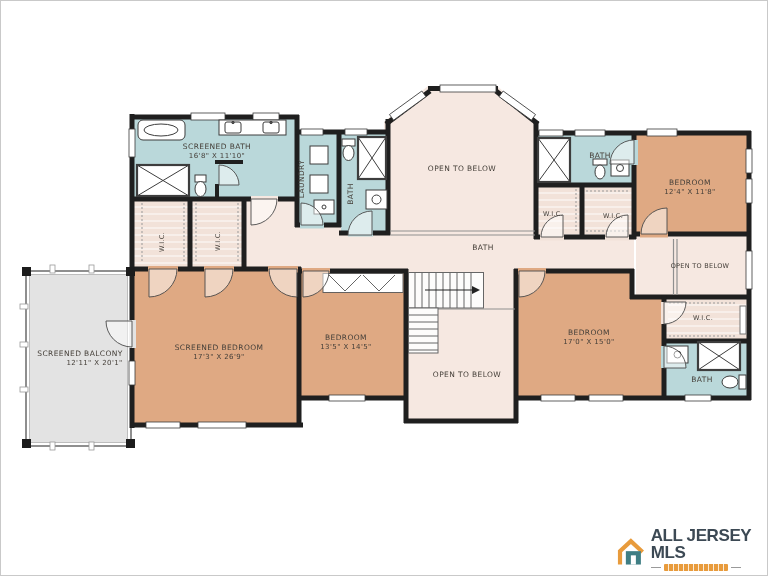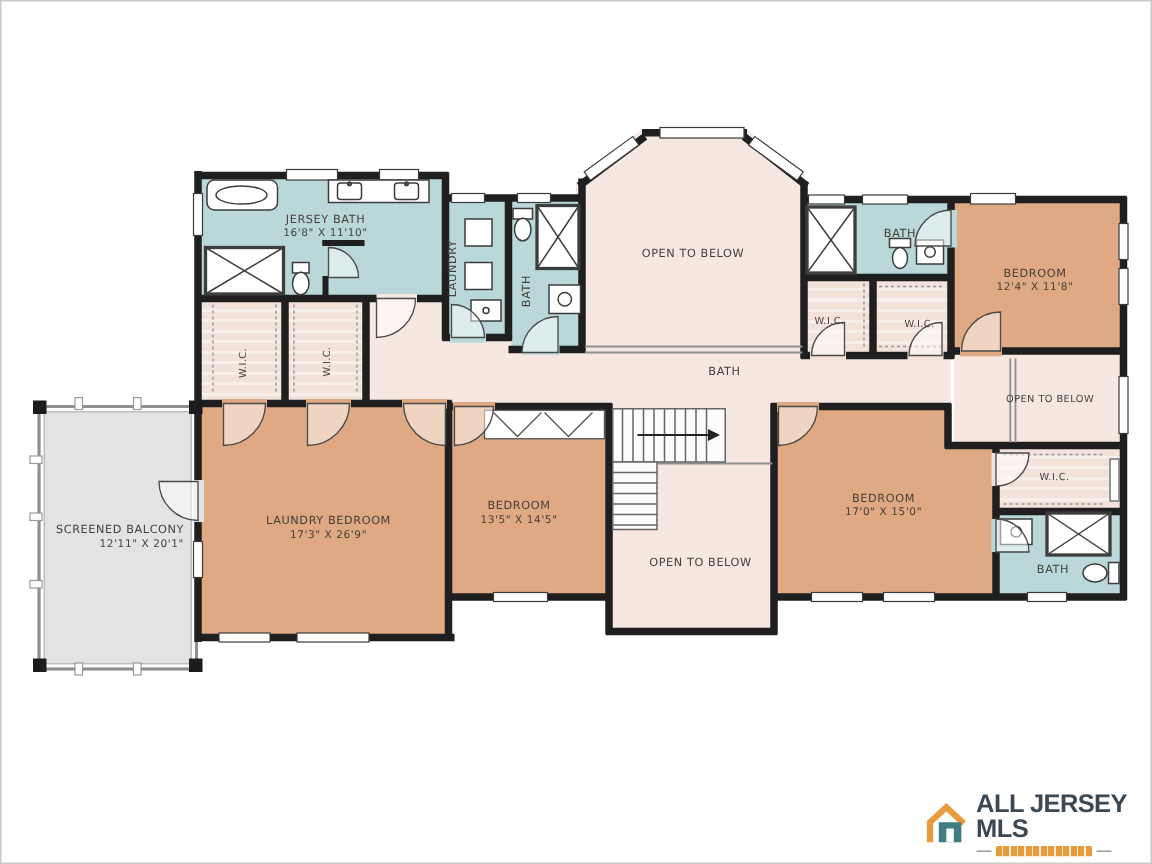--- a/index.html
+++ b/index.html
@@ -14,21 +14,21 @@
   .grey{background:#e3e3e3;}
   .balcony{border:2px solid #8f8f8f;box-shadow:inset 0 0 0 2px #fff, inset 0 0 0 3px #bdbdbd;box-sizing:border-box;}
   .overlay{position:absolute;left:0;top:0;pointer-events:none;}
   .lbl{position:absolute;transform:translate(-50%,-50%);text-align:center;
     font-size:7.5px;color:#46403a;letter-spacing:.4px;white-space:nowrap;line-height:1.3;}
   .lbl .dims{font-size:7px;}
   .vert{transform:translate(-50%,-50%) rotate(-90deg);}
   .sm{font-size:6.5px;letter-spacing:.3px;}
   .disclaimer{position:absolute;left:0;right:0;top:543px;text-align:center;
     font-size:7.5px;font-weight:700;color:#1f1f1f;letter-spacing:.2px;}
-  .logo{position:absolute;left:614px;top:526px;display:flex;align-items:center;gap:4px;}
+  .logo{position:absolute;left:614px;top:526px;display:flex;align-items:flex-end;gap:4px;}
   .logo-text{font-family:"Liberation Sans",sans-serif;font-weight:700;font-size:17px;
     color:#3c4954;letter-spacing:-.4px;line-height:1;}
   .logo-tagline{display:flex;align-items:center;gap:3px;margin-top:3px;}
   .logo-tagline .dash{width:10px;height:1px;background:#9a9a9a;}
   .logo-tagline .ribbon{width:64px;height:7px;background:#e89b3c;border-radius:1px;
     background-image:repeating-linear-gradient(90deg,transparent 0 4px,rgba(255,255,255,.8) 4px 5px);}
 </style>
 </head>
 <body>
 
@@ -293,21 +293,21 @@
         <rect x="19" y="386" width="8" height="5"></rect>
         <rect x="49" y="264" width="5" height="8"></rect>
           <rect x="88" y="264" width="5" height="8"></rect>
         <rect x="49" y="441" width="5" height="8"></rect>
           <rect x="88" y="441" width="5" height="8"></rect>
       </g>
     </g>
   </svg>
 
   <div class="lbl" style="left:216px;top:150px;">
-    <div>JERSEY BATH</div>
+    <div>SCREENED BATH</div>
       <div class="dims">16'8" X 11'10"</div>
   </div>
   <div class="lbl vert" style="left:301px;top:178px;"><span>LAUNDRY</span></div>
   <div class="lbl vert" style="left:350px;top:193px;"><span>BATH</span></div>
   <div class="lbl" style="left:461px;top:168px;"><span>OPEN TO BELOW</span></div>
   <div class="lbl" style="left:599px;top:155px;"><span>BATH</span></div>
   <div class="lbl sm" style="left:552px;top:213px;"><span>W.I.C.</span></div>
   <div class="lbl sm" style="left:612px;top:215px;"><span>W.I.C.</span></div>
   <div class="lbl" style="left:689px;top:186px;">
     <div>BEDROOM</div>
@@ -315,21 +315,21 @@
   </div>
   <div class="lbl vert sm" style="left:161px;top:241px;"><span>W.I.C.</span></div>
   <div class="lbl vert sm" style="left:217px;top:240px;"><span>W.I.C.</span></div>
   <div class="lbl" style="left:482px;top:247px;"><span>BATH</span></div>
   <div class="lbl sm" style="left:699px;top:265px;"><span>OPEN TO BELOW</span></div>
   <div class="lbl" style="left:79px;top:357px;text-align:right;">
     <div>SCREENED BALCONY</div>
       <div class="dims">12'11" X 20'1"</div>
   </div>
   <div class="lbl" style="left:218px;top:351px;">
-    <div>LAUNDRY BEDROOM</div>
+    <div>SCREENED BEDROOM</div>
       <div class="dims">17'3" X 26'9"</div>
   </div>
   <div class="lbl" style="left:345px;top:341px;">
     <div>BEDROOM</div>
       <div class="dims">13'5" X 14'5"</div>
   </div>
   <div class="lbl" style="left:466px;top:374px;"><span>OPEN TO BELOW</span></div>
   <div class="lbl" style="left:588px;top:336px;">
     <div>BEDROOM</div>
       <div class="dims">17'0" X 15'0"</div>

